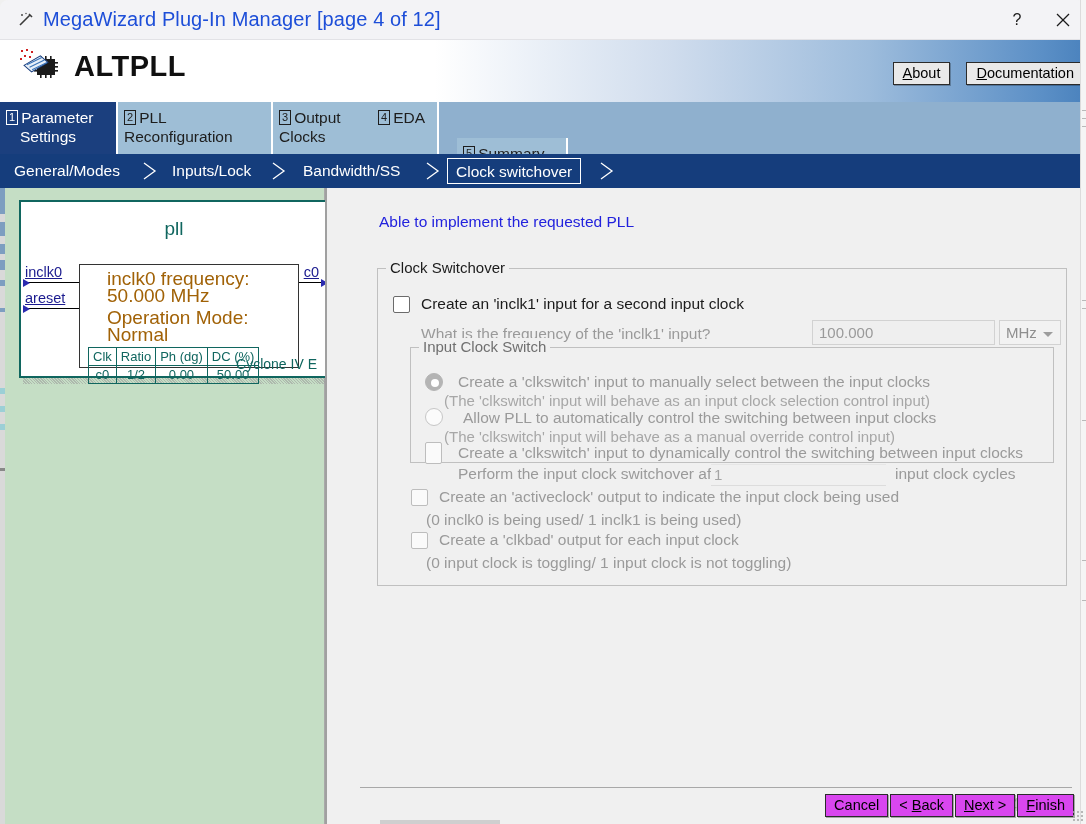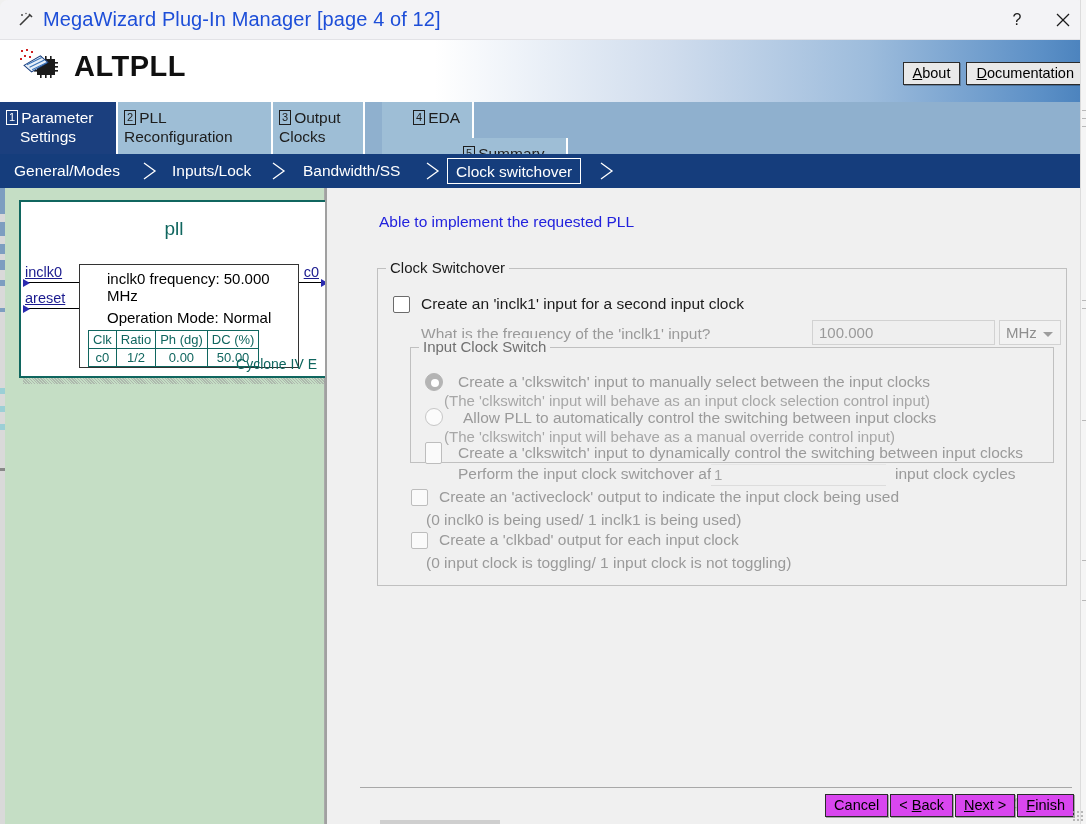--- a/index.html
+++ b/index.html
@@ -53,21 +53,21 @@
   .banner-logo {
     position: absolute; left: 18px; top: 8px; width: 46px; height: 44px;
   }
   .banner-title {
     position: absolute; left: 74px; top: 10px;
     font-size: 29px; font-weight: bold; color: #101010;
     letter-spacing: 0.5px;
   }
   .banner-btns {
     position: absolute; right: 2px; top: 22px;
-    display: flex; gap: 6px; align-items: flex-start;
+    display: flex; gap: 16px; align-items: flex-start;
   }
   .hdr-btn {
     border: 1px solid #2b2b2b;
     background: #e9e9e9;
     padding: 2px 9px 3px 9px;
     font-size: 14.5px; color: #000;
     font-family: "Liberation Sans", sans-serif;
     cursor: default;
     box-shadow: 1px 1px 0 rgba(0,0,0,0.25);
     white-space: nowrap;
@@ -149,21 +149,21 @@
   }
   .blk-title {
     position: absolute; left: 0; top: 16px; width: 100%;
     text-align: center; color: #10665f; font-size: 19px;
   }
   .inner-box {
     position: absolute; left: 58px; top: 62px; width: 220px; height: 104px;
     background: #ffffff; border: 1px solid #333;
   }
   .inner-line {
-    color: #000000; font-size: 15px; line-height: 17px;
+    color: #a16207; font-size: 19px; line-height: 17px;
     margin: 5px 0 0 8px;
     padding-left: 19px;
   }
   .ptable {
     border-collapse: collapse; margin: 4px 0 0 8px;
     color: #10665f; font-size: 13px;
   }
   .ptable td {
     border: 1px solid #10665f; padding: 0px 4px; text-align: center;
     line-height: 17px;
@@ -378,21 +378,21 @@
       <span style="margin-left:14px">Settings</span>
     </div>
     <div class="tab" style="left:118px; width:155px;">
       <span class="num">2</span><span>PLL</span><br>
       <span>Reconfiguration</span>
     </div>
     <div class="tab" style="left:273px; width:92px;">
       <span class="num">3</span><span>Output</span><br>
       <span>Clocks</span>
     </div>
-    <div class="tab" style="left:382px; width:92px;padding-left:31px;">
+    <div class="tab" style="left:347px; width:92px;padding-left:31px;">
       <span class="num">4</span><span>EDA</span>
     </div>
     <div class="tab" style="left:457px; width:111px;margin-top:36px;">
       <span class="num">5</span><span>Summary</span>
     </div>
   </div>
 
   <div class="crumbrow">
     <div class="crumb" style="left:14px;">General/Modes</div>
     <svg class="chev" style="left:140px;" viewBox="0 0 20 20">

